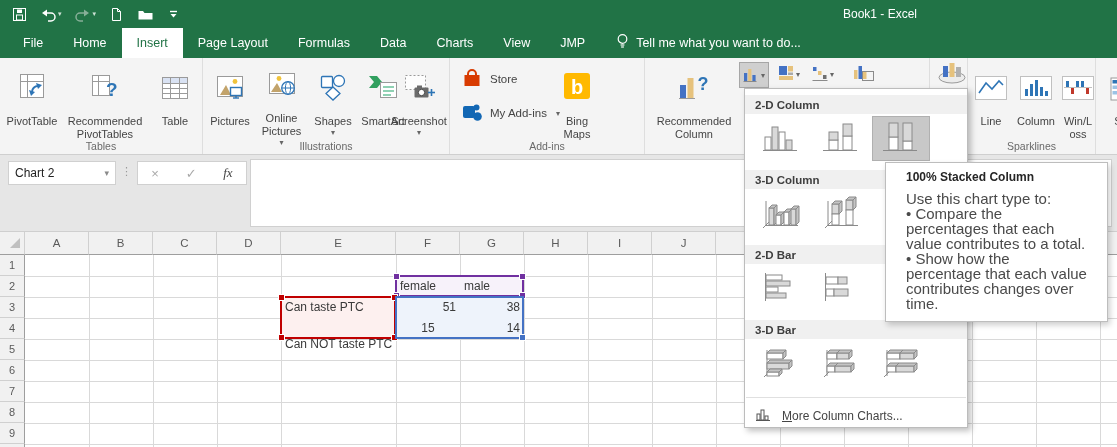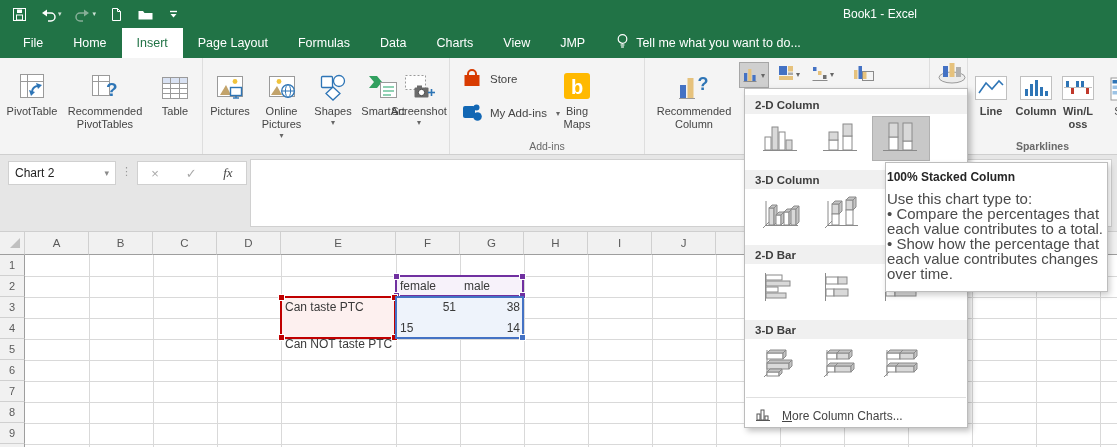--- a/index.html
+++ b/index.html
@@ -20,21 +20,21 @@
   .tab.active{background:#fff;color:#217346;}
   .tellme{display:flex;align-items:center;color:#fff;gap:7px;margin-left:16px;font-size:12.5px;}
   
   .ribbon{position:absolute;top:58px;left:0;width:100%;height:97px;background:#f4f4f4;
           border-bottom:1px solid #cfcfcf;box-sizing:border-box;}
   .group{position:absolute;top:0;height:96px;border-right:1px solid #dedede;box-sizing:border-box;}
   .grplabel{position:absolute;bottom:2px;left:0;right:0;text-align:center;font-size:10.5px;color:#696969;}
   .bigbtn{position:absolute;top:3px;height:86px;display:flex;flex-direction:column;align-items:center;
           font-size:11px;color:#444;text-align:center;}
   .bigbtn .ic{height:38px;display:flex;align-items:flex-end;justify-content:center;margin-top:2px;}
-  .bigbtn .lbl{line-height:13px;margin-top:4px;}
+  .bigbtn .lbl{line-height:13px;margin-top:14px;}
   .caret{font-size:8px;color:#666;line-height:9px;}
   .smallbtn{position:absolute;display:flex;align-items:center;gap:6px;font-size:11.5px;color:#444;height:26px;}
   .minibtn{position:absolute;top:4px;height:24px;display:flex;align-items:center;gap:2px;padding:0 3px;}
   .minibtn.active{background:#cfcfcf;border:1px solid #a6a6a6;}
   .wl{width:32px;overflow-wrap:anywhere;}
   
   .frow{position:absolute;top:155px;left:0;width:100%;height:77px;background:#e6e6e6;
         border-bottom:1px solid #cfcfcf;box-sizing:border-box;}
   .namebox{position:absolute;left:8px;top:6px;width:108px;height:24px;background:#fff;
            border:1px solid #d0d0d0;display:flex;align-items:center;justify-content:space-between;
@@ -67,21 +67,21 @@
         box-sizing:border-box;overflow:hidden;}
   .mhdr{background:#f0f0f0;padding:4px 0 3px 10px;font-weight:bold;font-size:11.5px;color:#3f3f3f;margin-top:4px;}
   .mhdr:first-child{margin-top:6px;}
   .mrow{display:flex;padding:3px 0 6px 8px;gap:4px;}
   .mitem{width:56px;height:43px;display:flex;align-items:center;justify-content:center;}
   .mitem.sel{background:#c8c8c8;outline:1px solid #b0b0b0;}
   .msep{height:1px;background:#e0e0e0;margin:6px 1px 4px;}
   .mfoot{display:flex;align-items:center;gap:9px;padding:4px 10px;font-size:12px;color:#444;}
   
   .tip{position:absolute;left:885px;top:162px;width:223px;background:#fff;border:1px solid #bdbdbd;
-       box-shadow:2px 3px 6px rgba(0,0,0,.2);z-index:30;padding:7px 1px 10px;box-sizing:border-box;}
+       box-shadow:2px 3px 6px rgba(0,0,0,.2);z-index:30;padding:7px 20px 10px;box-sizing:border-box;}
   .tiptitle{font-weight:bold;font-size:12px;color:#262626;margin-bottom:7px;}
   .tipbody{font-size:15px;color:#4a4a4a;line-height:15px;}
 </style>
 </head>
 <body>
 
 <div id="app">
 
   <div class="titlebar">
     <span class="qbtn">
@@ -181,20 +181,21 @@
               <rect x="3" y="3" width="24" height="5" fill="#d9e2f3"></rect>
               <line x1="2.5" y1="8.5" x2="27.5" y2="8.5" stroke="#9a9a9a"></line>
               <line x1="2.5" y1="13.5" x2="27.5" y2="13.5" stroke="#9a9a9a"></line>
               <line x1="2.5" y1="18.5" x2="27.5" y2="18.5" stroke="#9a9a9a"></line>
               <line x1="10.5" y1="2.5" x2="10.5" y2="23.5" stroke="#9a9a9a"></line>
               <line x1="19.5" y1="2.5" x2="19.5" y2="23.5" stroke="#9a9a9a"></line>
             </svg>
           </span>
         <span class="lbl">Table</span>
       </div>
+      <div class="grplabel">Tables</div>
     </div>
 
     <div class="group" style="left:203px;width:247px;">
       <div class="bigbtn" style="left:4px;width:46px;">
         <span class="ic">
             <svg width="30" height="28" viewBox="0 0 30 28">
               <rect x="2.5" y="3.5" width="25" height="20" fill="#fff" stroke="#9a9a9a"></rect>
               <circle cx="20" cy="8.5" r="2.4" fill="#f0c33c"></circle>
               <polygon points="5,22 11,12 16,22" fill="#c2a36b"></polygon>
               <rect x="15.5" y="14.5" width="11" height="8" fill="#fff" stroke="#2e75b6" stroke-width="1.4"></rect>
@@ -248,20 +249,21 @@
               <rect x="11.5" y="14.5" width="14" height="10" rx="1" fill="#6a6a6a"></rect>
               <rect x="14" y="12.5" width="5" height="3" fill="#6a6a6a"></rect>
               <circle cx="18.5" cy="19.5" r="3.2" fill="#fff" stroke="#444"></circle>
               <line x1="28.5" y1="16" x2="28.5" y2="23" stroke="#2e75b6" stroke-width="1.6"></line>
               <line x1="25" y1="19.5" x2="32" y2="19.5" stroke="#2e75b6" stroke-width="1.6"></line>
             </svg>
           </span>
         <span class="lbl">Screenshot</span>
         <span class="caret">▾</span>
       </div>
+      <div class="grplabel">Illustrations</div>
     </div>
 
     <div class="group" style="left:450px;width:195px;">
       <div class="smallbtn" style="left:10px;top:8px;">
         <span><svg width="24" height="24" viewBox="0 0 24 24">
               <path d="M8 10 v-2 a4 4 0 0 1 8 0 v2" fill="none" stroke="#d83b01" stroke-width="2"></path>
               <rect x="4.5" y="9" width="15" height="11" fill="#d83b01"></rect>
             </svg></span>
         <span>Store</span>
       </div>
@@ -340,21 +342,21 @@
       <div class="minibtn" style="left:2px;">
         <span><svg width="34" height="22" viewBox="0 0 34 22">
               <ellipse cx="17" cy="15.5" rx="13" ry="5.5" fill="#ececec" stroke="#9a9a9a"></ellipse>
               <rect x="8" y="4" width="5" height="11" fill="#4472c4"></rect>
               <rect x="14.5" y="1" width="5" height="14" fill="#e6c27d"></rect>
               <rect x="21" y="5" width="5" height="10" fill="#b0b0b0"></rect>
             </svg></span>
       </div>
     </div>
 
-    <div class="group" style="left:968px;width:150px;font-weight:bold;">
+    <div class="group" style="left:968px;width:128px;">
       <div class="bigbtn" style="left:4px;width:38px;">
         <span class="ic">
             <svg width="34" height="26" viewBox="0 0 34 26">
               <rect x="1.5" y="1.5" width="31" height="23" fill="#fff" stroke="#c0c0c0"></rect>
               <polyline points="5,18 12,8 18,14 25,6 29,10" fill="none" stroke="#2e75b6" stroke-width="1.6"></polyline>
             </svg>
           </span>
         <span class="lbl">Line</span>
       </div>
       <div class="bigbtn" style="left:44px;width:48px;">
@@ -488,21 +490,21 @@
       </div>
       <div class="selbox" style="left: 395px; top: 64px; width: 129px; height: 43px; border: 2px solid rgb(68, 114, 196); background: rgb(238, 243, 251);">
         <div class="handle" style="background: rgb(68, 114, 196); bottom: -4px; right: -4px;"></div>
       </div>
       <div class="ctext" style="left: 396px; top: 44px; width: 64px; text-align: left;">female</div>
       <div class="ctext" style="left: 460px; top: 44px; width: 64px; text-align: left;">male</div>
       <div class="ctext" style="left: 281px; top: 65px; width: 115px; text-align: left;">Can taste PTC</div>
       <div class="ctext" style="left: 396px; top: 65px; width: 64px; text-align: right;">51</div>
       <div class="ctext" style="left: 460px; top: 65px; width: 64px; text-align: right;">38</div>
       <div class="ctext" style="left: 281px; top: 102px; width: 115px; text-align: left;">Can NOT taste PTC</div>
-      <div class="ctext" style="left: 396px; top: 86px; width: 64px; text-align: left;">15</div>
+      <div class="ctext" style="left: 396px; top: 86px; width: 64px; text-align: center;">15</div>
       <div class="ctext" style="left: 460px; top: 86px; width: 64px; text-align: right;">14</div>
     </div>
 
   <div class="menu" id="chartmenu">
       <div class="mhdr">2-D Column</div>
       <div class="mrow">
         <div class="mitem">
           <span><svg width="40" height="32" viewBox="0 0 40 32">
               <line x1="2" y1="29.5" x2="36" y2="29.5" stroke="#8a8a8a"></line>
               <rect x="4" y="16" width="6" height="13" fill="#ffffff" stroke="#8a8a8a"></rect>

